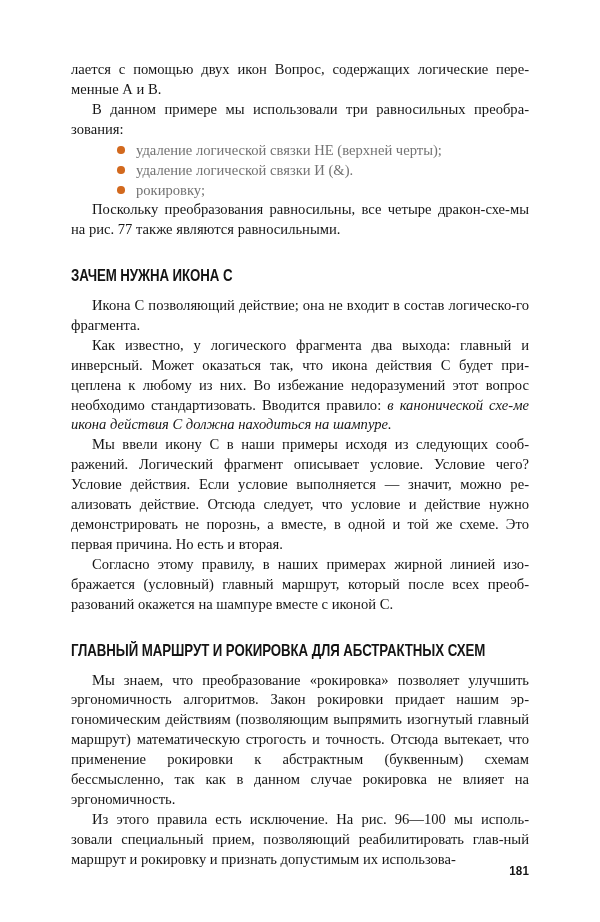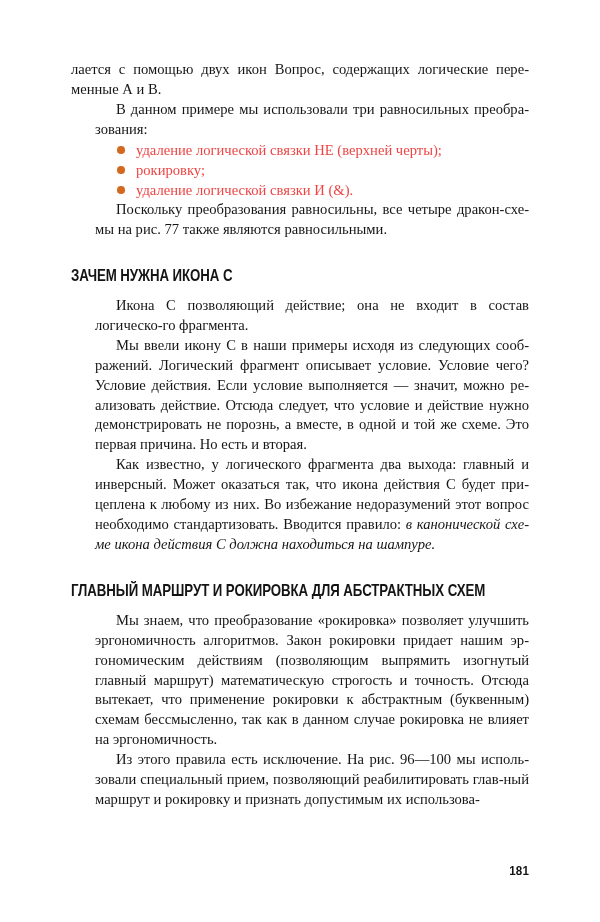--- a/index.html
+++ b/index.html
@@ -38,21 +38,20 @@
     line-height: 19.9px;
     text-align: justify;
     text-justify: inter-word;
     hyphens: manual;
     color: #151515;
     font-family: "Liberation Serif", "DejaVu Serif", serif;
   }
 
   p.indent {
     text-indent: 21px;
-    margin-left: 24px;
   }
 
   p.noindent {
     text-indent: 0;
   }
 
   .ital {
     font-style: italic;
   }
 
@@ -61,21 +60,21 @@
     margin: 0;
     padding: 0;
     list-style: none;
   }
   ul.bullets li {
     position: relative;
     padding-left: 65px;
     font-size: 14.6px;
     line-height: 20.2px;
     text-align: left;
-    color: #ef4444;
+    color: #737373;
   }
   ul.bullets li .dot {
     position: absolute;
     left: 46px;
     top: 6.4px;
     width: 7.6px;
     height: 7.6px;
     border-radius: 50%;
     background: #D2691E;
   }
@@ -123,44 +122,45 @@
 
     <p class="body indent">В данном примере мы использовали три равносильных преобра-зования:</p>
 
     <ul class="bullets">
       <li>
         <span class="dot"></span>
         <span>удаление логической связки НЕ (верхней черты);</span>
       </li>
       <li>
         <span class="dot"></span>
-        <span>рокировку;</span>
+        <span>удаление логической связки И (&amp;).</span>
       </li>
       <li>
         <span class="dot"></span>
-        <span>удаление логической связки И (&amp;).</span>
+        <span>рокировку;</span>
       </li>
     </ul>
 
     <p class="body indent">Поскольку преобразования равносильны, все четыре дракон-схе-мы на рис. 77 также являются равносильными.</p>
 
     <div class="sp-before-h2"></div>
 
     <h2 class="section">ЗАЧЕМ НУЖНА ИКОНА С</h2>
 
     <div class="sp-after-h2"></div>
 
     <p class="body indent">Икона С позволяющий действие; она не входит в состав логическо-го фрагмента.</p>
 
-    <p class="body indent">Мы ввели икону С в наши примеры исходя из следующих сооб-ражений. Логический фрагмент описывает условие. Условие чего? Условие действия. Если условие выполняется — значит, можно ре-ализовать действие. Отсюда следует, что условие и действие нужно демонстрировать не порознь, а вместе, в одной и той же схеме. Это первая причина. Но есть и вторая.</p>
-
     <p class="body indent">
       <span>Как известно, у логического фрагмента два выхода: главный и инверсный. Может оказаться так, что икона действия С будет при-цеплена к любому из них. Во избежание недоразумений этот вопрос необходимо стандартизовать. Вводится правило: </span><span class="ital">в канонической схе-ме икона действия С должна находиться на шампуре.</span>
     </p>
 
+    <p class="body indent">Мы ввели икону С в наши примеры исходя из следующих сооб-ражений. Логический фрагмент описывает условие. Условие чего? Условие действия. Если условие выполняется — значит, можно ре-ализовать действие. Отсюда следует, что условие и действие нужно демонстрировать не порознь, а вместе, в одной и той же схеме. Это первая причина. Но есть и вторая.</p>
+
+    <p class="body indent">Согласно этому правилу, в наших примерах жирной линией изо-бражается (условный) главный маршрут, который после всех преоб-разований окажется на шампуре вместе с иконой С.</p>
 
     <div class="sp-before-h2"></div>
 
     <h2 class="section">ГЛАВНЫЙ МАРШРУТ И РОКИРОВКА ДЛЯ АБСТРАКТНЫХ СХЕМ</h2>
 
     <div class="sp-after-h2"></div>
 
 
     <p class="body indent">Мы знаем, что преобразование «рокировка» позволяет улучшить эргономичность алгоритмов. Закон рокировки придает нашим эр-гономическим действиям (позволяющим выпрямить изогнутый главный маршрут) математическую строгость и точность. Отсюда вытекает, что применение рокировки к абстрактным (буквенным) схемам бессмысленно, так как в данном случае рокировка не влияет на эргономичность.</p>
 

